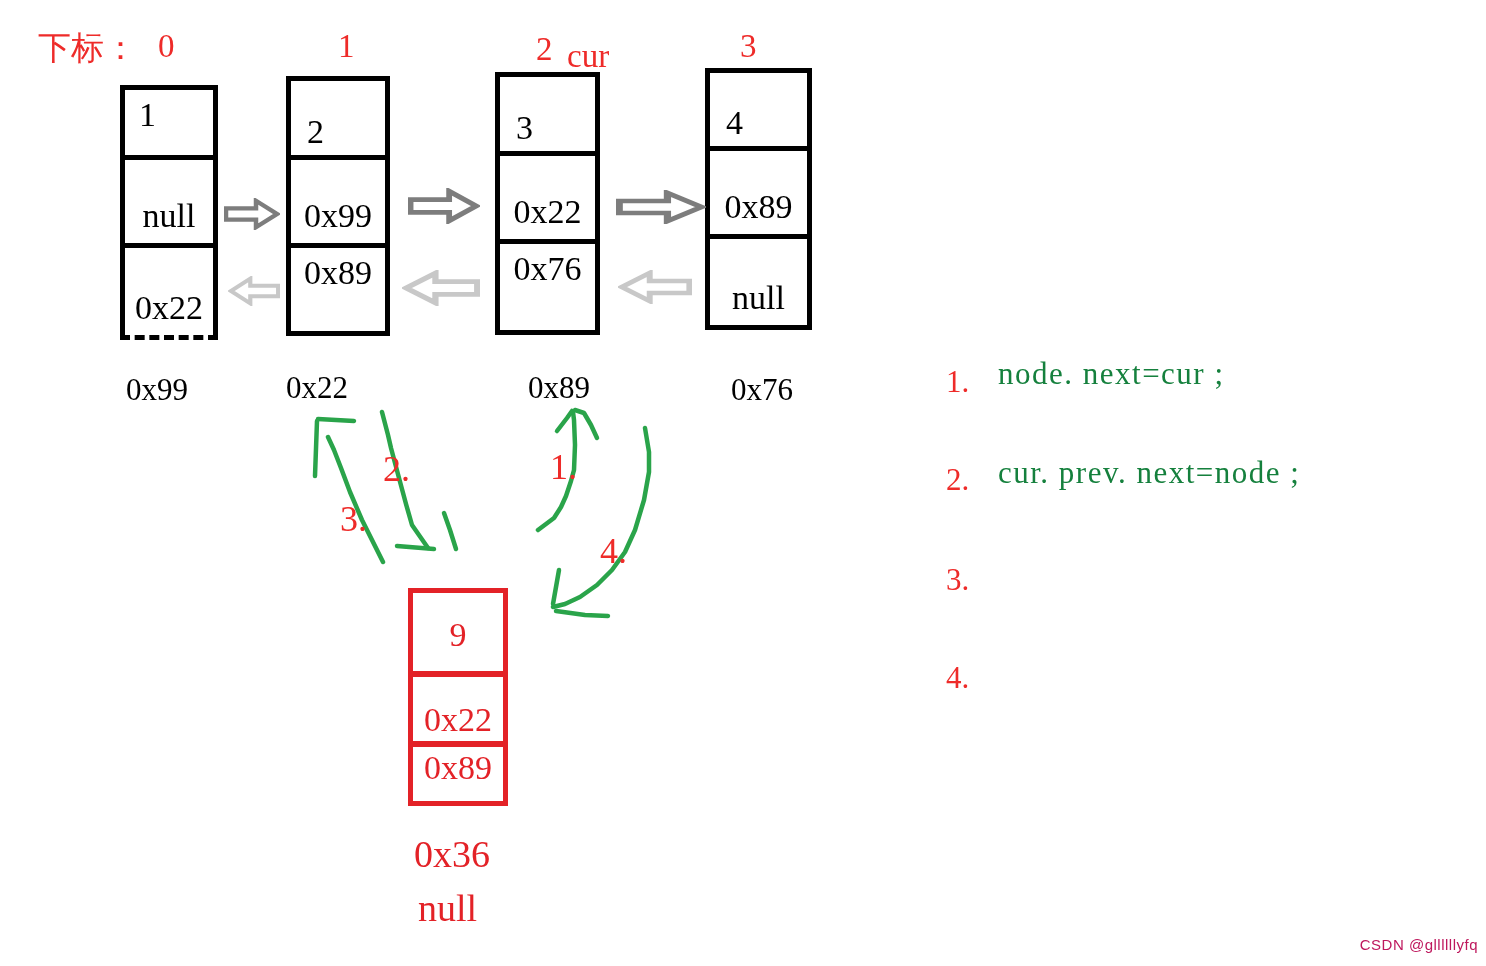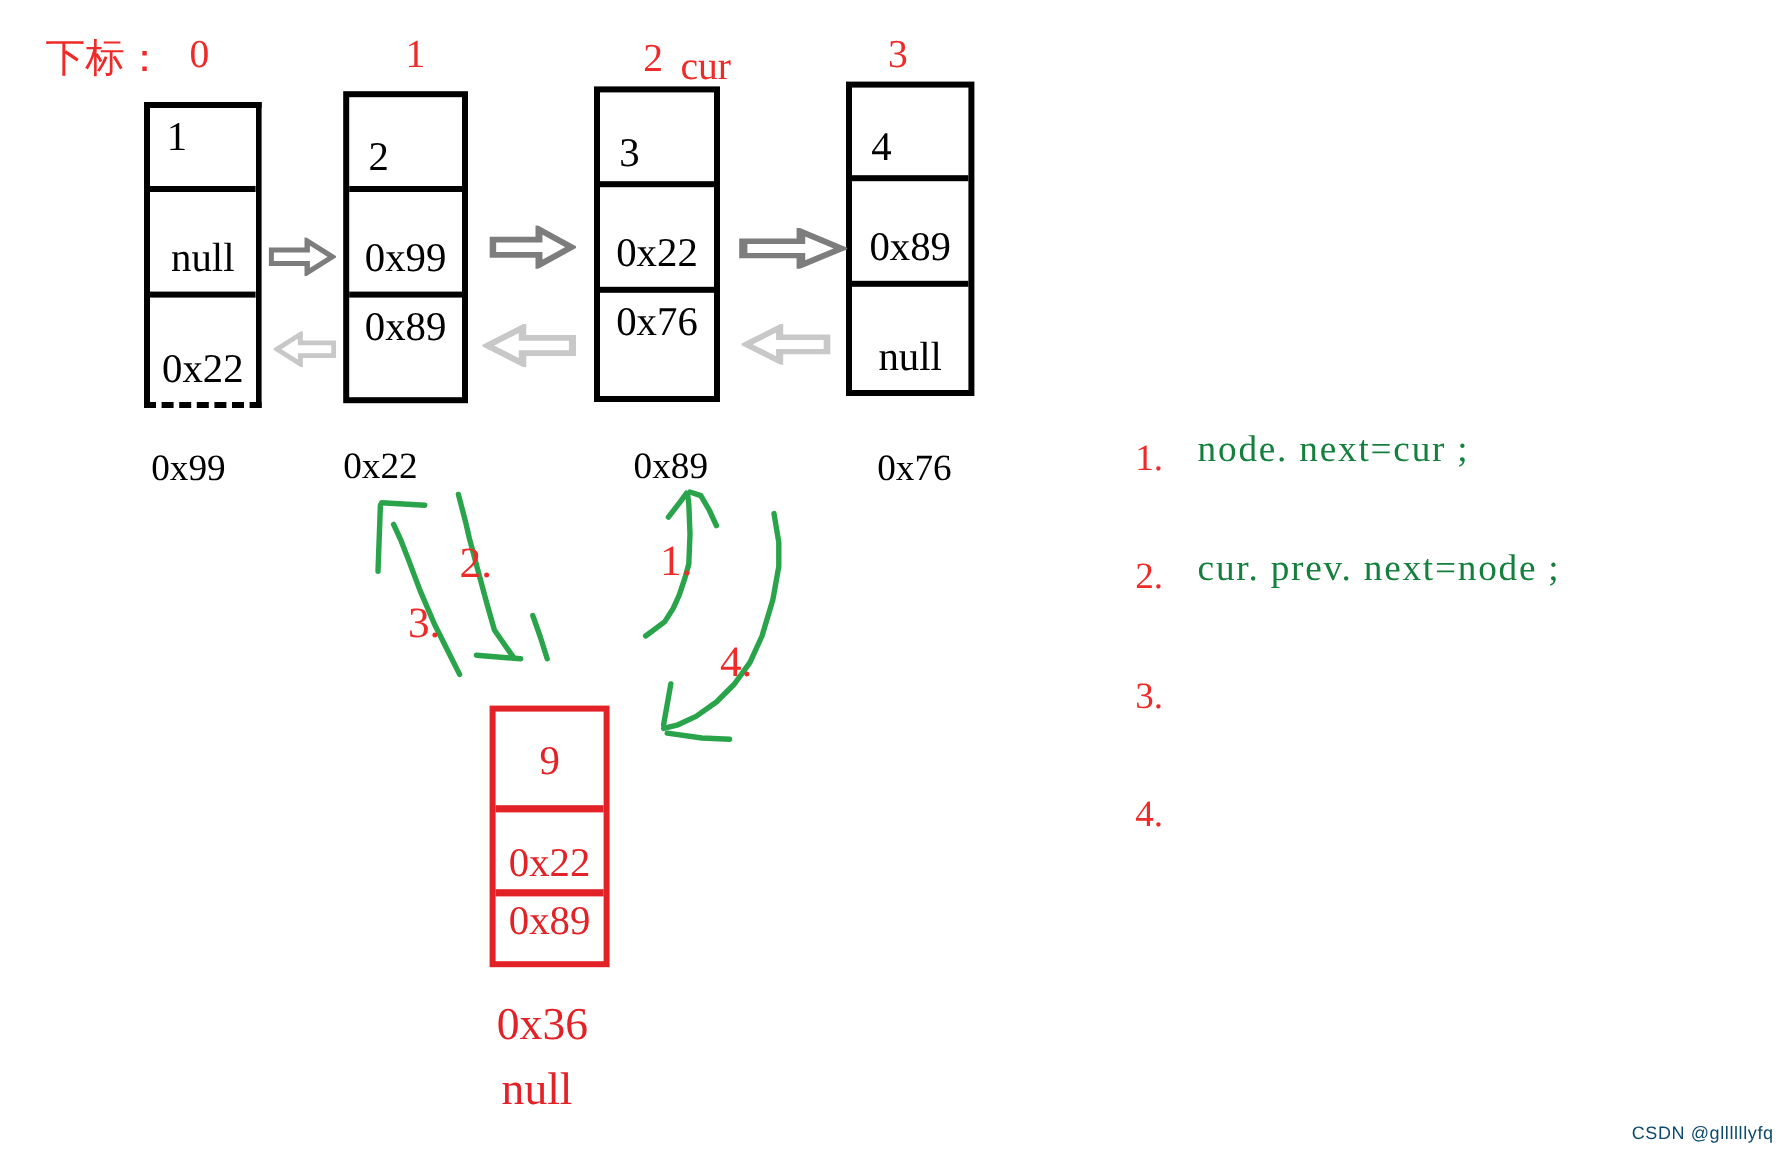--- a/index.html
+++ b/index.html
@@ -17,21 +17,21 @@
   
   .node.red{border-color:#e32227;}
   .node.red .cell{color:#e32227;}
   .node.red .cell + .cell{border-top:6px solid #e32227;}
   .idx{position:absolute;font-size:33px;color:#ee2b29;}
   .addr{position:absolute;font-size:31px;color:#000;}
   .scribble-num{position:absolute;font-size:36px;color:#ee2b29;}
   .step-num{position:absolute;font-size:31px;color:#ee2b29;}
   .step-code{position:absolute;font-size:31px;color:#15803d;letter-spacing:1.5px;white-space:pre;}
   .newnode-label{position:absolute;font-size:38px;color:#e32227;}
-  .watermark{position:absolute;right:8px;top:936px;font-size:15px;color:#0c4a6e;
+  .watermark{position:absolute;right:8px;top:936px;font-size:15px;color:#be185d;
              font-family:"Liberation Sans","DejaVu Sans",sans-serif;letter-spacing:.5px;}
   .arrow-svg{position:absolute;}
   #green-overlay{position:absolute;left:0;top:0;pointer-events:none;}
 </style>
 </head>
 <body>
 
 <div id="stage">
 
   <div class="idx" style="left:38px;top:26px;">下标：</div>

